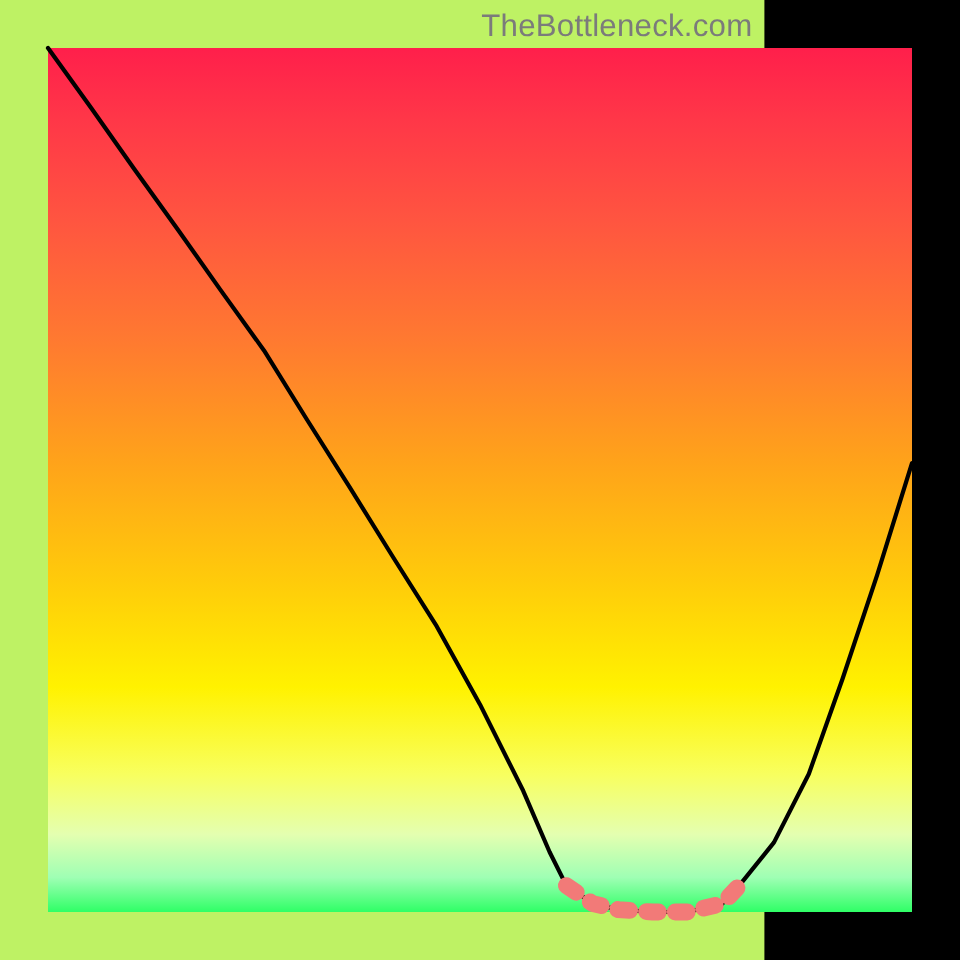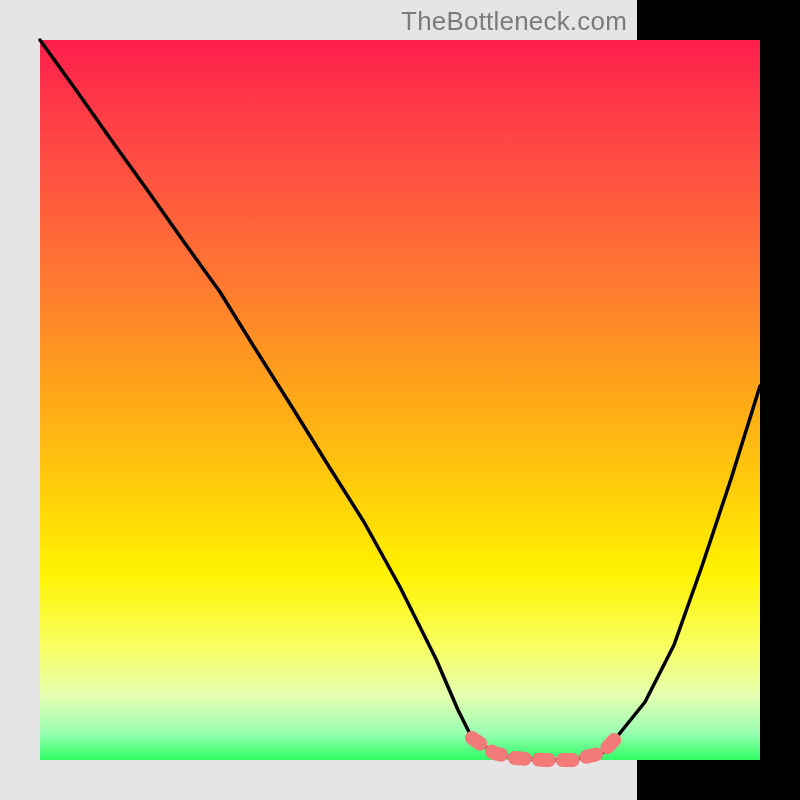--- a/index.html
+++ b/index.html
@@ -8,21 +8,21 @@
     width: 800px;
     height: 800px;
     background: #000;
     overflow: hidden;
     font-family: Arial, Helvetica, sans-serif;
   }
   .frame {
     position: relative;
     width: 637px;
     height: 800px;
-    background: #e5e5e5;
+    background: #bef264;
   }
   .plot-area {
     position: absolute;
     left: 40px;
     top: 40px;
     width: 720px;
     height: 720px;
     
     background: linear-gradient(
       to bottom,

